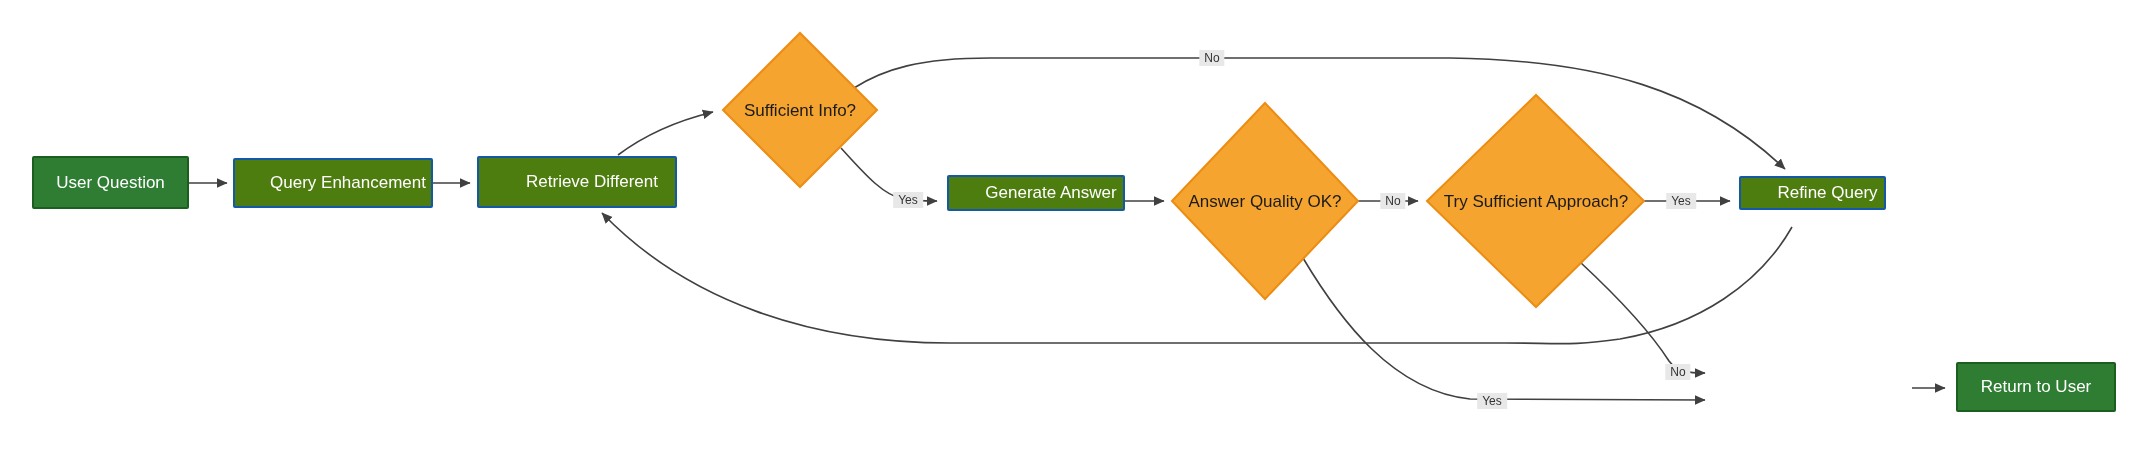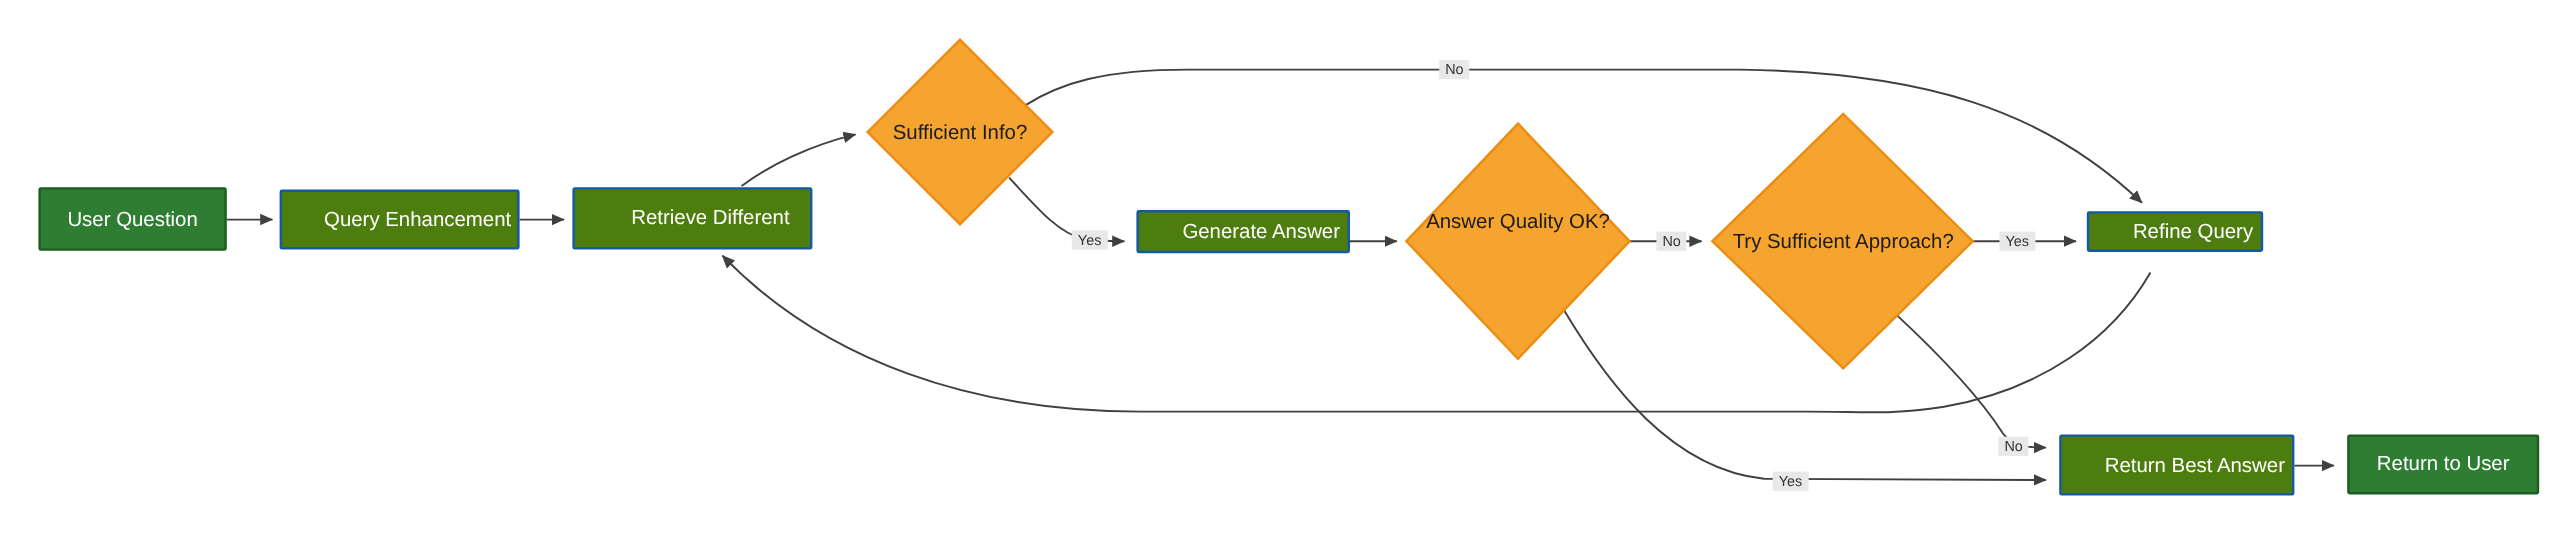--- a/index.html
+++ b/index.html
@@ -86,26 +86,25 @@
   <div class="node green" style="left:32px;top:156px;width:157px;height:53px;">User Question</div>
 
   <div class="node blue" style="left:233px;top:158px;width:200px;height:50px;">Query Enhancement</div>
 
   <div class="node blue" style="left:477px;top:156px;width:200px;height:52px;">Retrieve Different</div>
 
   <div class="node blue" style="left:947px;top:175px;width:178px;height:36px;">Generate Answer</div>
 
   <div class="node blue" style="left:1739px;top:176px;width:147px;height:34px;">Refine Query</div>
 
-  <div class="node blue" style="left:1716px;top:362px;width:196px;height:51px;">Return Best Answer</div>
 
   <div class="node green" style="left:1956px;top:362px;width:160px;height:50px;">Return to User</div>
 
   <div class="dlabel" style="left:800px;top:111px;">Sufficient Info?</div>
-  <div class="dlabel" style="left:1265px;top:185px;">Answer Quality OK?</div>
+  <div class="dlabel" style="left:1265px;top:202px;">Answer Quality OK?</div>
   <div class="dlabel" style="left:1536px;top:202px;">Try Sufficient Approach?</div>
 
   <div class="elabel" style="left:908px;top:200px;">Yes</div>
   <div class="elabel" style="left:1212px;top:58px;">No</div>
   <div class="elabel" style="left:1393px;top:201px;">No</div>
   <div class="elabel" style="left:1681px;top:201px;">Yes</div>
   <div class="elabel" style="left:1492px;top:401px;">Yes</div>
   <div class="elabel" style="left:1678px;top:372px;">No</div>
 
 </div>

